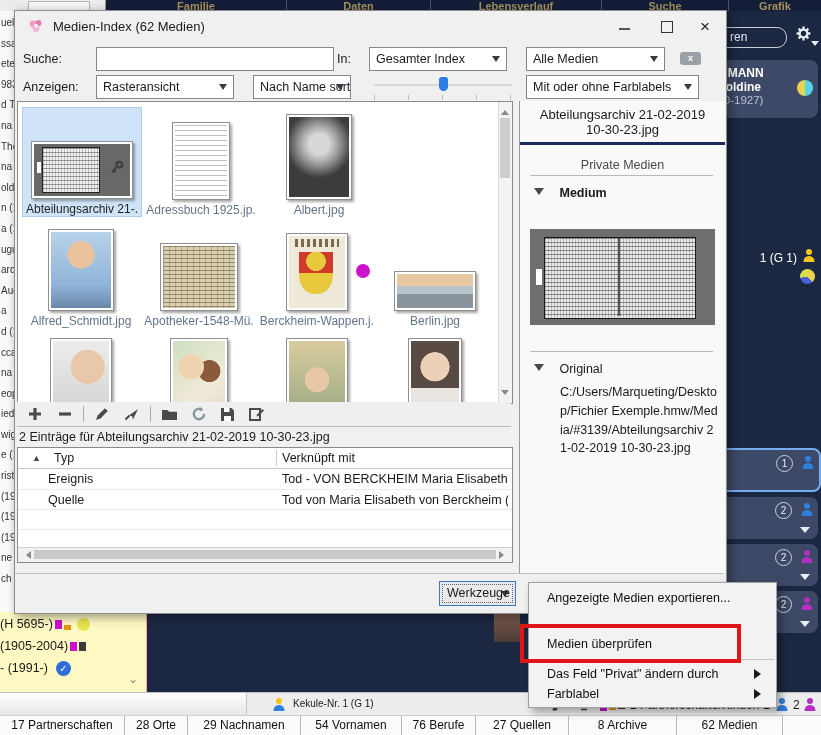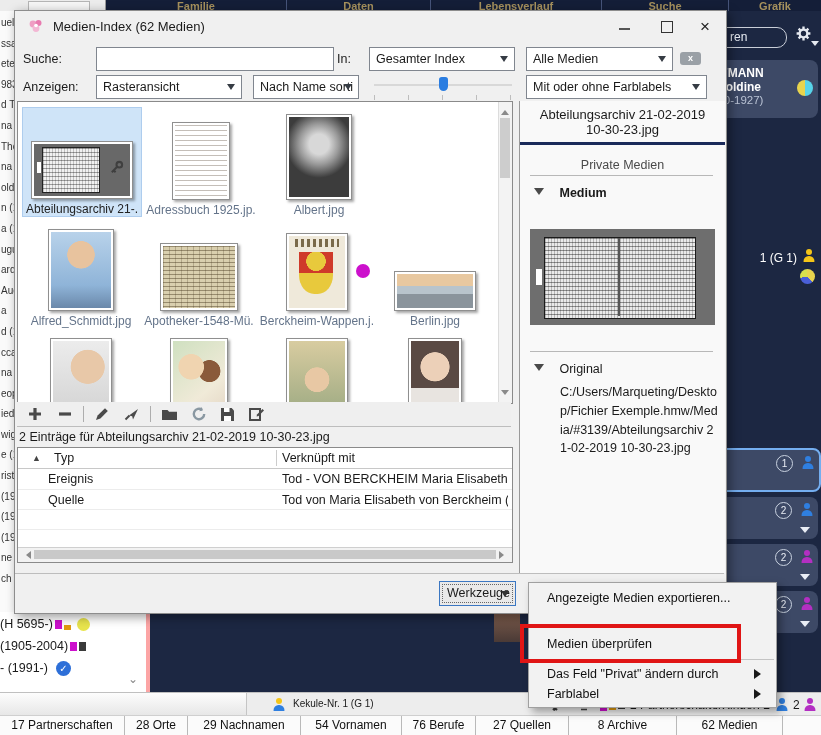--- a/index.html
+++ b/index.html
@@ -7,21 +7,21 @@
        font-family:"Liberation Sans",sans-serif;font-size:12.5px;color:#1a1a1a;background:#1c2742}
   .abs{position:absolute}
   
   .topbar{left:0;top:0;width:821px;height:11px;background:#141e38;display:flex;overflow:hidden}
   .topbar .corner{width:105px;background:#ececec;border-right:1px solid #9a9a9a;position:relative}
   .topbar .corner i{position:absolute;left:28px;top:1px;width:60px;height:8px;border:1px solid #b5b5b5;background:#f6f6f6}
   .tab{color:#a6915d;font-weight:bold;font-size:11px;line-height:13px;text-align:center;border-right:1px solid #46547a}
   
   .leftpane{left:0;top:11px;width:14px;height:601px;background:#fafafa;border-right:1px solid #9a9a9a;overflow:hidden}
   .frags{position:absolute;left:1px;top:2px;width:30px;font-size:10px;line-height:20.6px;color:#333;white-space:pre-line}
-  .blpane{left:0;top:612px;width:146px;height:80px;background:#ffffff;border-right:4px solid #fca5a5;overflow:hidden}
+  .blpane{left:0;top:612px;width:146px;height:80px;background:#fef9c3;border-right:1px solid #fca5a5;overflow:hidden}
   .blrow{position:absolute;left:0;width:146px;height:20px;font-size:12.5px;color:#1a1a1a;line-height:20px;white-space:nowrap}
   .chip{display:inline-block;width:7px;height:9px;margin-left:2px;vertical-align:middle}
   .dot{display:inline-block;width:13px;height:13px;border-radius:50%;vertical-align:middle;margin-left:6px}
   .chk{display:inline-block;width:15px;height:15px;border-radius:50%;background:#2d6fd8;color:#fff;font-size:10px;
        line-height:15px;text-align:center;vertical-align:middle;margin-left:8px}
   
   .sidebar{left:703px;top:11px;width:118px;height:681px;background:#1c2742;overflow:hidden}
   .scard{position:absolute;left:0;width:115px;background:#3d4966;border-radius:8px;color:#fff}
   .cnum{display:inline-block;width:15px;height:15px;border:1px solid #c9d2e0;border-radius:50%;color:#e9edf5;
         font-size:10px;line-height:15px;text-align:center;vertical-align:middle}
@@ -34,21 +34,21 @@
   .statusrow{left:0;top:692px;width:821px;height:23px;background:#ededed;border-top:1px solid #c0c0c0}
   .statusrow .lp{position:absolute;left:0;top:0;width:246px;height:23px;background:linear-gradient(#fdfdfd,#e6e6e6);border-right:1px solid #c5c5c5}
   .statusbar{left:0;top:715px;width:821px;height:20px;background:#fbfbfb;border-top:1px solid #cfcfcf;display:flex}
   .seg{border-right:1px solid #b9b9b9;font-size:12px;line-height:19px;text-align:center;color:#111;overflow:hidden;white-space:nowrap}
   
   .dialog{left:14px;top:10px;width:711px;height:602px;background:#f0f0f0;border:1px solid #8d8d8d;
           box-shadow:3px 3px 10px rgba(0,0,0,.4);z-index:10}
   .dtitle{position:absolute;left:0;top:0;width:100%;height:30px}
   .wbtn{position:absolute;top:8px;width:16px;height:16px;color:#222;font-size:15px;line-height:15px;text-align:center;cursor:default}
   .dd{position:absolute;height:22px;background:#fff;border:1px solid #80868f;font-size:12.5px;line-height:22px;
-      padding:0 20px 0 6px;white-space:nowrap;overflow:hidden}
+      padding:0 12px 0 6px;white-space:nowrap;overflow:hidden}
   .dd::after{content:"";position:absolute;right:6px;top:8px;border:4.5px solid transparent;border-top:6px solid #363c44}
   .lbl{position:absolute;font-size:12.5px;color:#1a1a1a}
   .input{position:absolute;background:#fff;border:1px solid #80868f}
   
   .gridbox{position:absolute;left:2px;top:90px;width:494px;height:301px;background:#fff;border:1px solid #8a8a8a;overflow:hidden}
   .grow{position:absolute;left:4px;width:472px;display:flex}
   .gcell{width:118px;display:flex;flex-direction:column;justify-content:flex-end;align-items:center;position:relative}
   .gcell .cap{font-size:12px;color:#64748a;margin-top:3px;white-space:nowrap}
   .gcell.sel{background:#cfe4f8;border:1px solid #aecdee}
   .gcell.sel .cap{color:#222}

